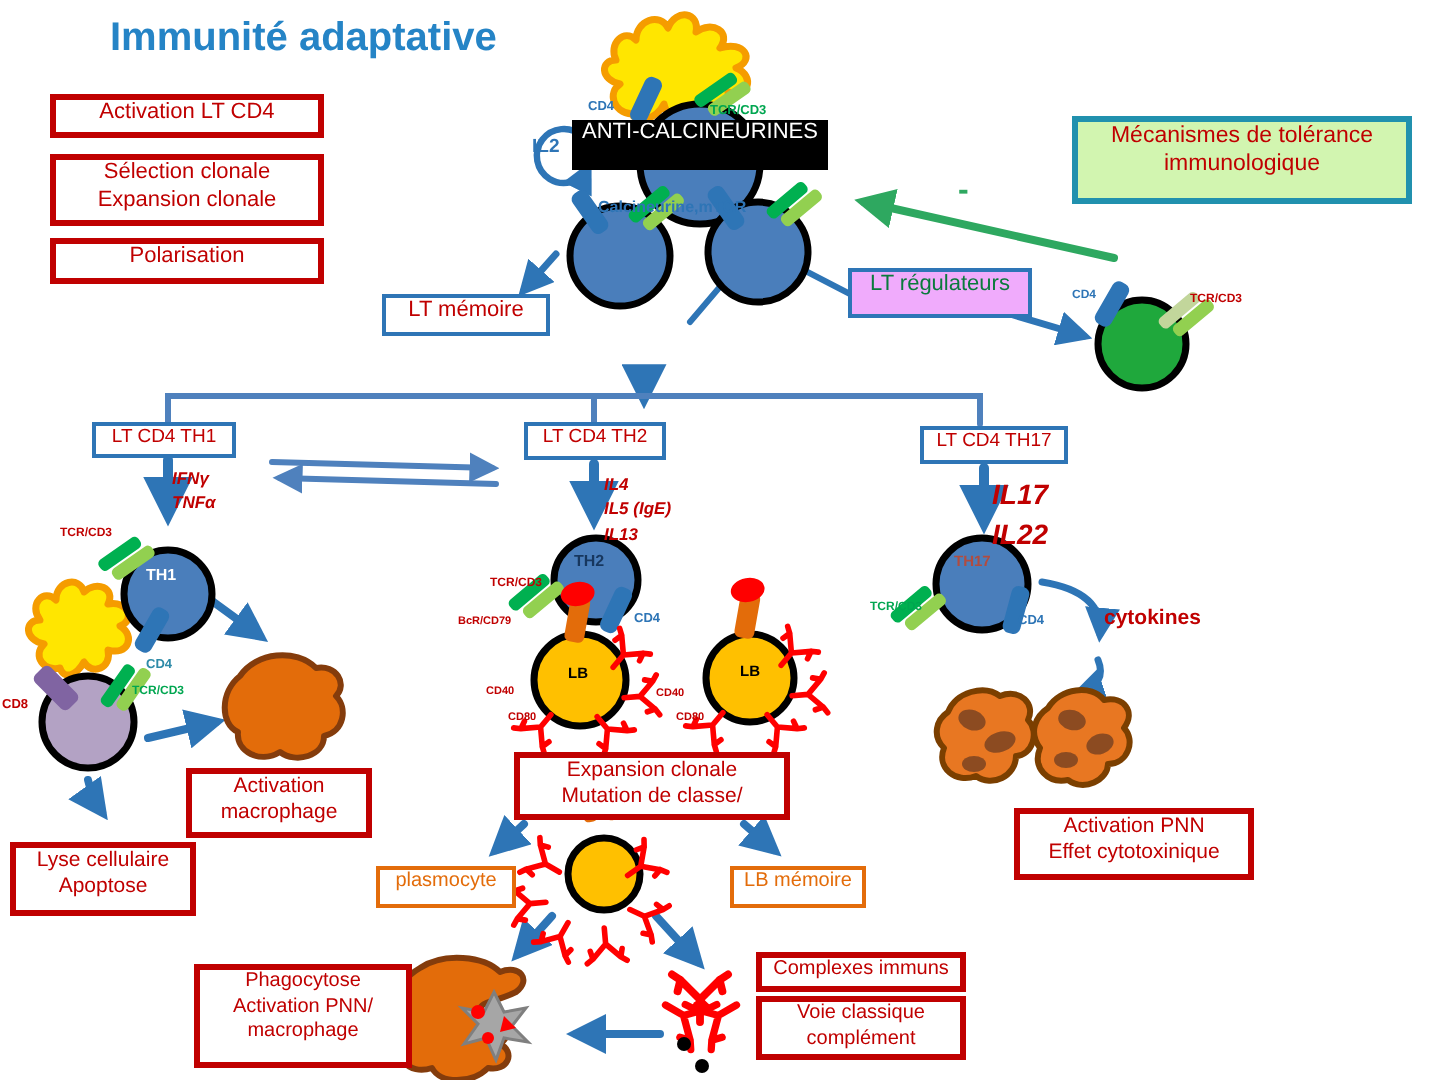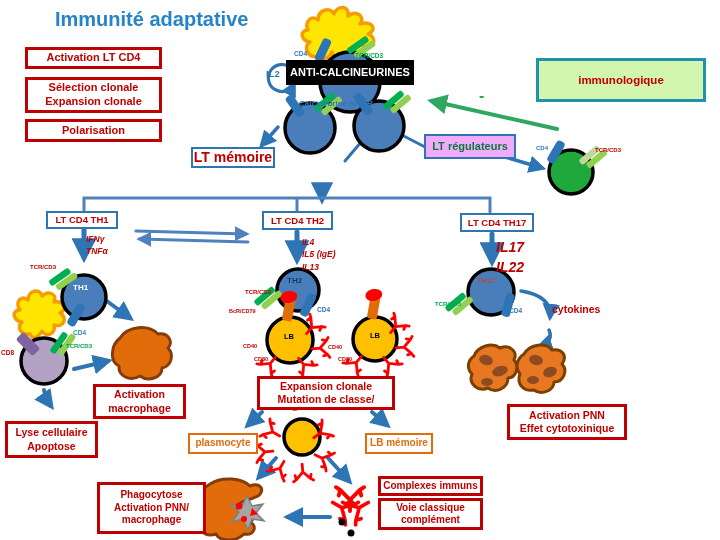--- a/index.html
+++ b/index.html
@@ -1,20 +1,20 @@
 <!DOCTYPE html>
 <html><head>
 <meta charset="utf-8">
 <style>
   html,body{margin:0;padding:0;background:#fff}
   #slide{position:relative;width:720px;height:540px;background:#fff;
          font-family:"Liberation Sans",sans-serif;overflow:hidden}
   #shapes{position:absolute;left:0;top:0}
-  .box{position:absolute;display:flex;flex-direction:column;align-items:center;justify-content:center;
-       text-align:center;font-weight:bold;background:#fff;box-sizing:border-box;line-height:1.25}
+  .box{position:absolute;display:flex;flex-direction:column;align-items:center;justify-content:flex-start;
+       text-align:center;font-weight:normal;background:#fff;box-sizing:border-box;line-height:1.25}
   .red{border:3px solid #C00000;color:#C00000}
   .blue{border:2.5px solid #2E75B6;color:#C00000}
   .orange{border:2.5px solid #E36C0A;color:#E36C0A}
   .black{background:#000;color:#fff;border:none}
   .tol{border:3px solid #2191AE;background:#D2F5B0;color:#C00000}
   .reg{border:2.5px solid #2E75B6;background:#f0abfc;color:#0A7A3C}
   .ang{border:3px solid #10706C;background:#B3F2B3;color:#0F6C8C;
        align-items:flex-start;text-align:left;padding-left:6px;line-height:1.45}
   .lbl{position:absolute;font-weight:bold;white-space:nowrap;line-height:1}
   .it{font-style:italic}
@@ -214,29 +214,30 @@
   <div class="box black" style="left:286px;top:60px;width:128px;height:25px;font-size:11px">
     <span>ANTI-CALCINEURINES</span>
   </div>
   <div class="lbl" style="left:294px;top:51px;font-size:6.5px;color:#2E75B6">CD4</div>
   <div class="lbl" style="left:355px;top:53px;font-size:6.5px;color:#00A650">TCR/CD3</div>
   <div class="lbl" style="left:266px;top:69px;font-size:9.5px;color:#2E75B6">IL2</div>
   <div class="lbl" style="left:299px;top:100px;font-size:8px;color:#2E75B6">Calcineurine,mTOR</div>
   <div class="lbl" style="left:479px;top:88px;font-size:16px;color:#2EA860">-</div>
 
   <div class="box tol" style="left:536px;top:58px;width:170px;height:44px;font-size:11.5px">
+    <span>Mécanismes de tolérance</span>
     <span>immunologique</span>
   </div>
   <div class="box reg" style="left:424px;top:134px;width:92px;height:25px;font-size:11px">
     <span>LT régulateurs</span>
   </div>
   <div class="lbl" style="left:536px;top:145px;font-size:6px;color:#2E75B6">CD4</div>
   <div class="lbl" style="left:595px;top:147px;font-size:6px;color:#C00000">TCR/CD3</div>
 
-  <div class="box blue" style="left:191px;top:147px;width:84px;height:21px;font-size:14px">
+  <div class="box blue" style="left:191px;top:147px;width:84px;height:21px;font-size:11px">
     <span>LT mémoire</span>
   </div>
 
   <div class="box blue" style="left:46px;top:211px;width:72px;height:18px;font-size:9.5px">
     <span>LT CD4 TH1</span>
   </div>
   <div class="box blue" style="left:262px;top:211px;width:71px;height:19px;font-size:9.5px">
     <span>LT CD4 TH2</span>
   </div>
   <div class="box blue" style="left:460px;top:213px;width:74px;height:19px;font-size:9.5px">

